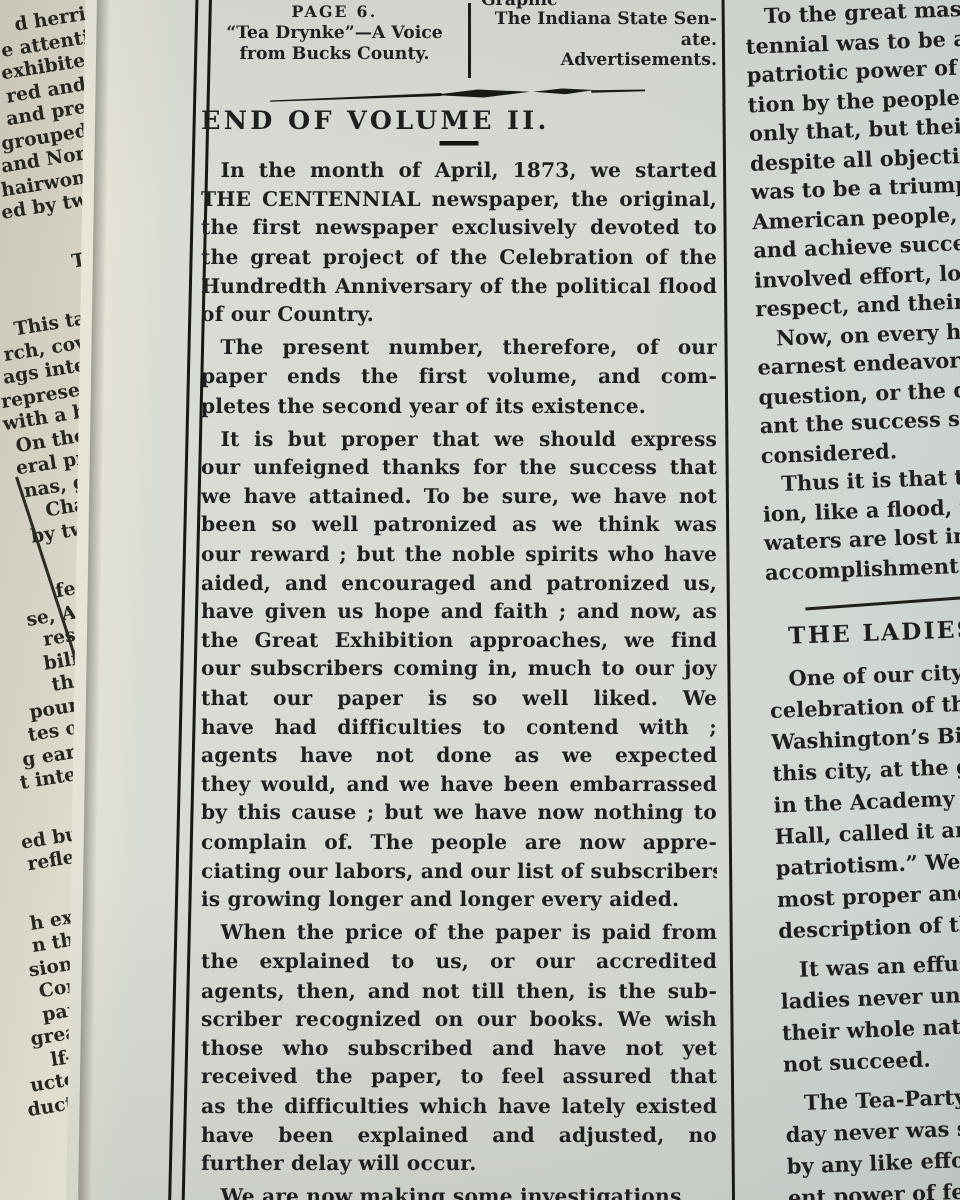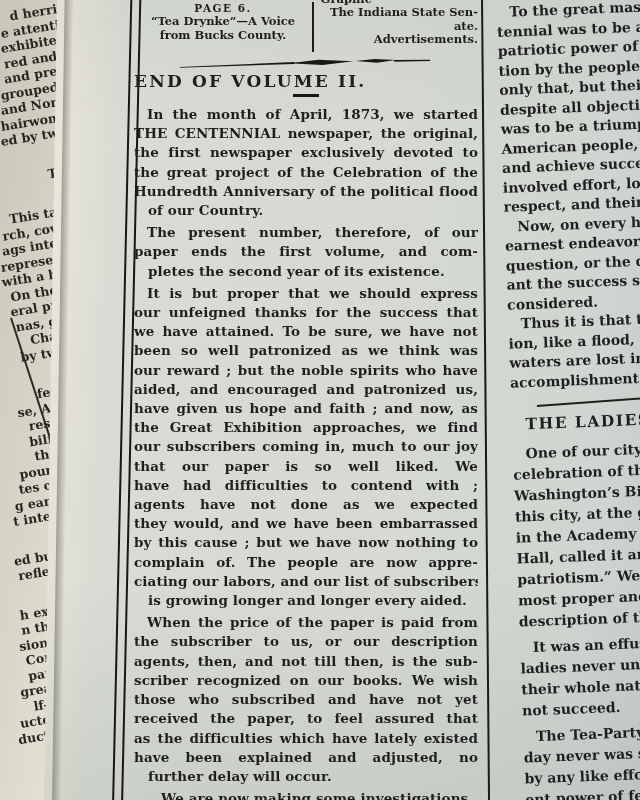--- a/index.html
+++ b/index.html
@@ -42,21 +42,21 @@
   
   .ornament{display:block;margin:5px auto 2px auto;transform:rotate(-1.2deg);}
   .headline{font-weight:bold;font-size:17px;letter-spacing:2.2px;text-align:left;
     margin-top:1px;white-space:nowrap;}
   .head-rule{width:26px;height:3px;background:#15150f;margin:3px auto 0 auto;}
   
   .article{margin-top:8px;font-weight:bold;font-size:13.5px;line-height:19.2px;
     letter-spacing:.1px;}
   .para{margin-bottom:3px;}
   .jline{text-align:justify;text-align-last:justify;white-space:nowrap;overflow:hidden;}
-  .jline.lastline{text-align-last:left;padding-left:14px;}
+  .jline.lastline{text-align-last:left;}
   .jline.firstline{text-indent:13px;}
   
   .right-col{position:absolute;left:452px;top:0;width:210px;
     transform:rotate(-2.1deg);transform-origin:0 0;font-weight:bold;}
   .rc-line{font-size:14px;line-height:19.5px;white-space:nowrap;}
   .rc-bottom .rc-line{line-height:21px;}
   .rc-line.indent{padding-left:13px;}
   .rc-line.gap{margin-top:5px;}
   .rc-divider{width:128px;border-top:2px solid #20201a;margin:11px 0 9px 26px;
     transform:rotate(-2deg);}
@@ -178,21 +178,21 @@
             <div class="jline">have had difficulties to contend with ;</div>
             <div class="jline">agents have not done as we expected</div>
             <div class="jline">they would, and we have been embarrassed</div>
             <div class="jline">by this cause ; but we have now nothing to</div>
             <div class="jline">complain of. The people are now appre-</div>
             <div class="jline">ciating our labors, and our list of subscribers</div>
             <div class="jline lastline">is growing longer and longer every aided.</div>
           </div>
           <div class="para">
             <div class="jline firstline">When the price of the paper is paid from</div>
-            <div class="jline">the subscriber to us, or our description</div>
+            <div class="jline">the explained to us, or our accredited</div>
             <div class="jline">agents, then, and not till then, is the sub-</div>
             <div class="jline">scriber recognized on our books. We wish</div>
             <div class="jline">those who subscribed and have not yet</div>
             <div class="jline">received the paper, to feel assured that</div>
             <div class="jline">as the difficulties which have lately existed</div>
             <div class="jline">have been explained and adjusted, no</div>
             <div class="jline lastline">further delay will occur.</div>
           </div>
           <div class="para">
             <div class="jline firstline lastline">We are now making some investigations</div>

